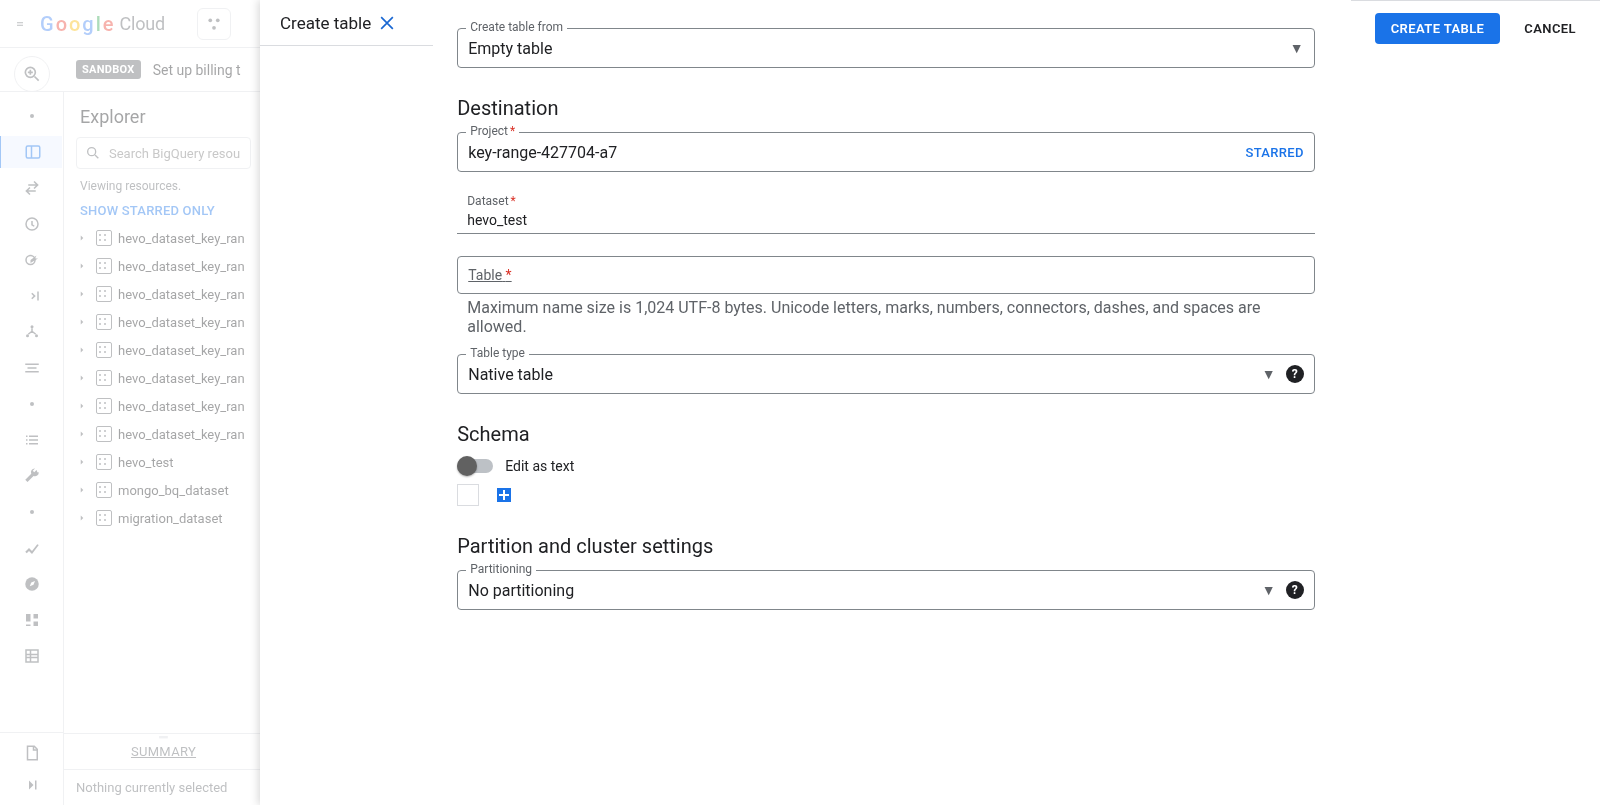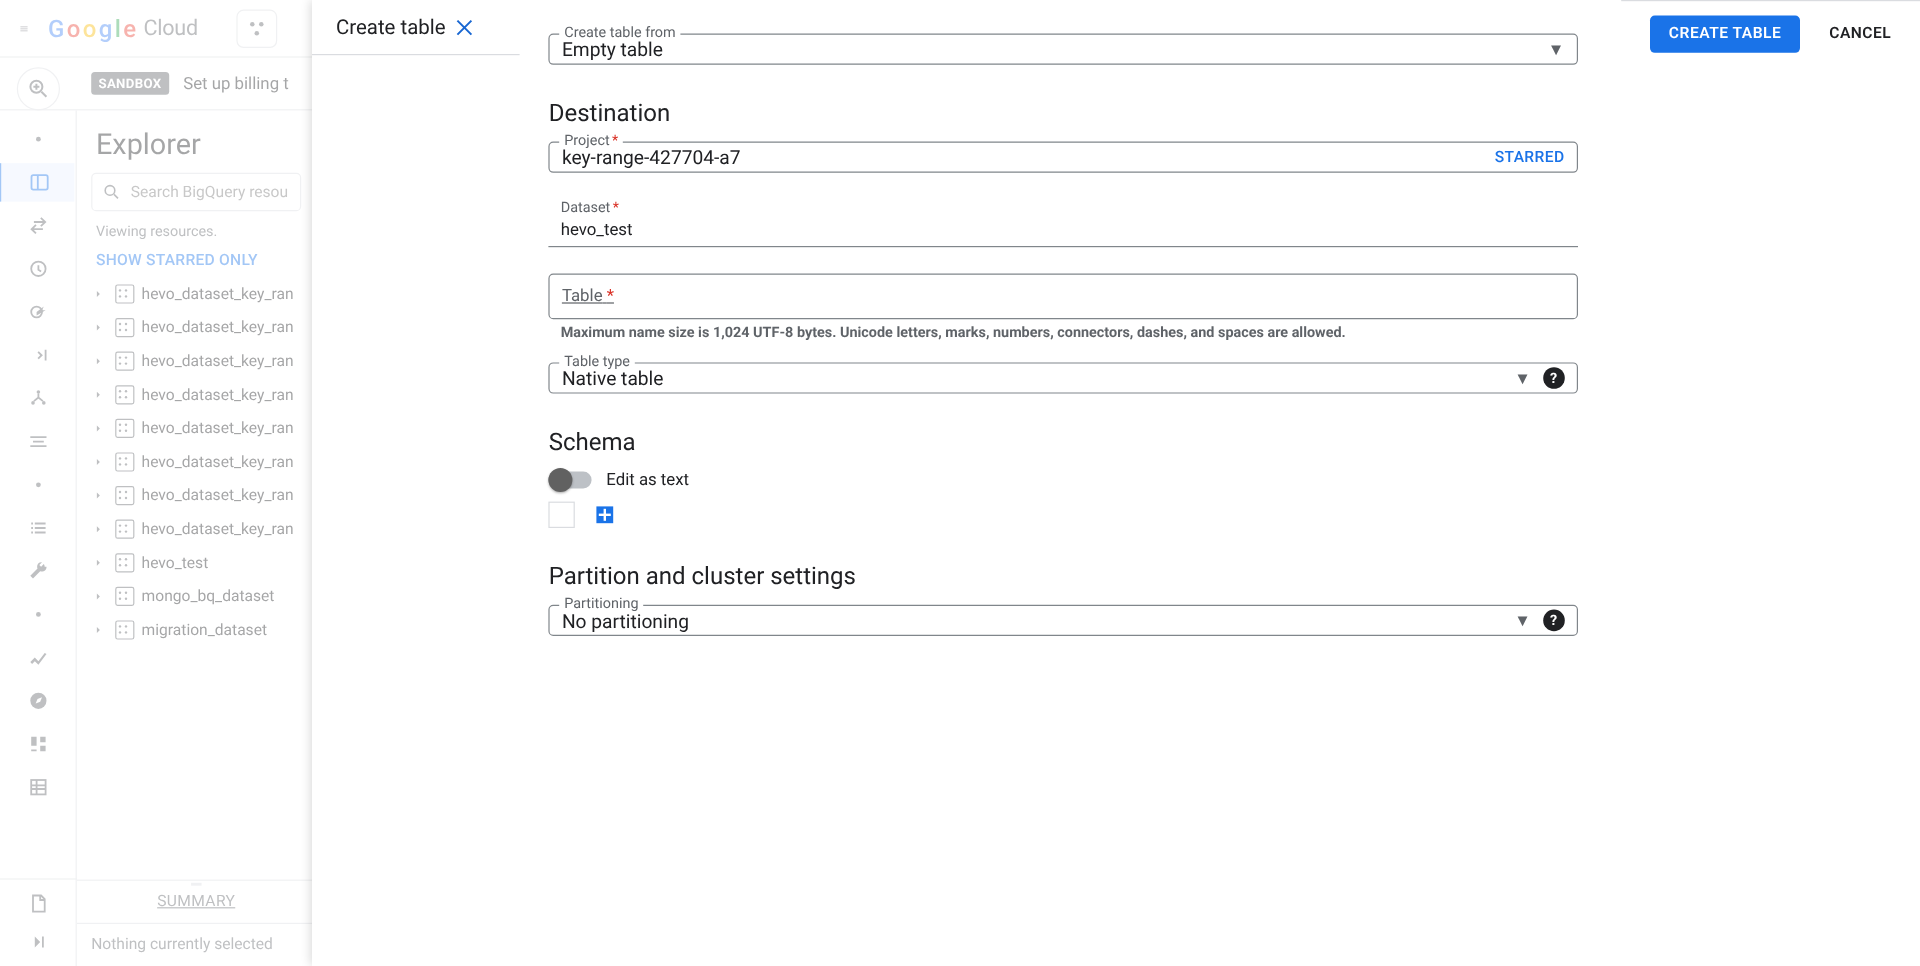--- a/index.html
+++ b/index.html
@@ -120,21 +120,21 @@
   }
   .rail-bottom { margin-top: auto; width:64px; border-top:1px solid var(--border); display:flex; flex-direction:column; align-items:center; padding:4px 0; }
 
   .explorer {
     width: 200px;
     border-right: 1px solid var(--border);
     display:flex; flex-direction:column;
     overflow:hidden;
   }
   .explorer h1 {
-    font-size: 24px; font-weight: 400; margin: 14px 16px 10px;
+    font-size: 18px; font-weight: 400; margin: 14px 16px 10px;
   }
   .searchbox {
     margin: 0 12px 8px;
     border: 1px solid var(--border);
     border-radius: 4px;
     height: 32px;
     display:flex; align-items:center;
     padding: 0 8px;
     color: var(--text-sec);
     gap:6px;
@@ -216,21 +216,21 @@
   }
   .panel-body::-webkit-scrollbar{ width:14px;}
   .panel-body::-webkit-scrollbar-thumb{ background:#dadce0; border-radius:7px; border:3px solid #fff;}
   .section-title {
     font-size: 20px; font-weight:400; margin: 12px 0 10px;
   }
   .field {
     position: relative;
     border: 1px solid var(--mid-gray);
     border-radius: 4px;
-    height: 26px;
+    height: 40px;
     display:flex; align-items:center;
     margin: 12px 0 4px;
     padding: 0 10px;
   }
   .field .float-label {
     position:absolute;
     top: -9px; left: 8px;
     background: #fff;
     padding: 0 4px;
     font-size: 12px;
@@ -252,23 +252,22 @@
   }
   .help-round {
     width:18px; height:18px; border-radius:50%;
     background: var(--text);
     color:#fff; font-size:12px; font-weight:700;
     display:flex; align-items:center; justify-content:center;
     margin-left:10px;
     cursor:pointer;
   }
   .helper {
-    font-size: 12px; color: var(--text-sec);
+    font-size: 16px; color: var(--text-sec);
     margin: 4px 0 0 10px;
-    font-weight: bold;
   }
   .field.underline {
     border:none;
     border-bottom: 1px solid var(--mid-gray);
     border-radius:0;
     height: 40px;
     padding: 12px 10px 0 10px;
     margin-top: 18px;
   }
   .field.underline .float-label{

